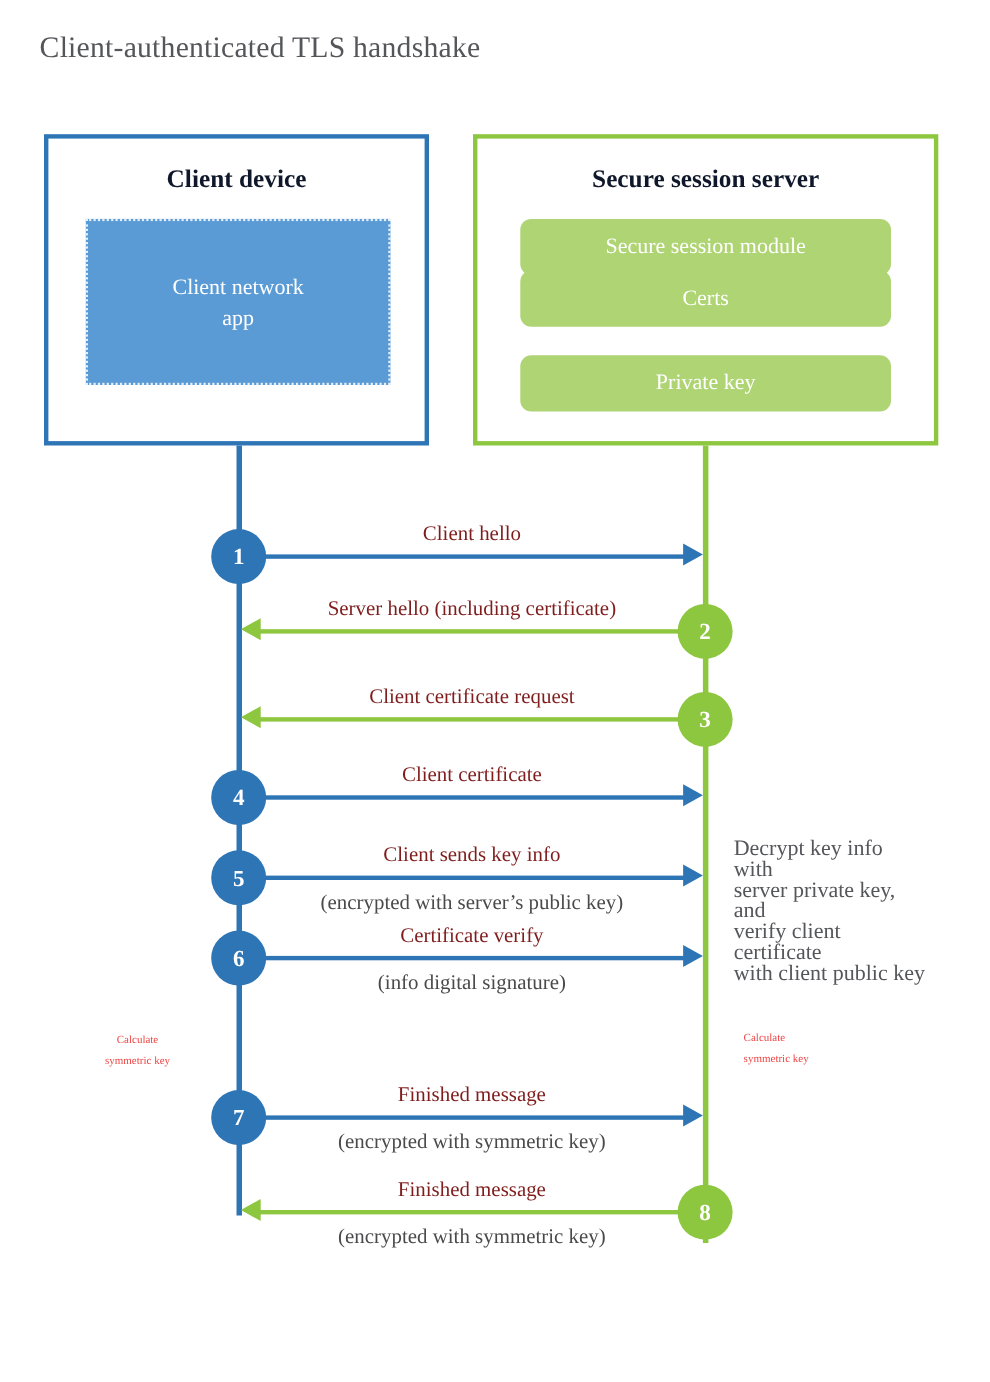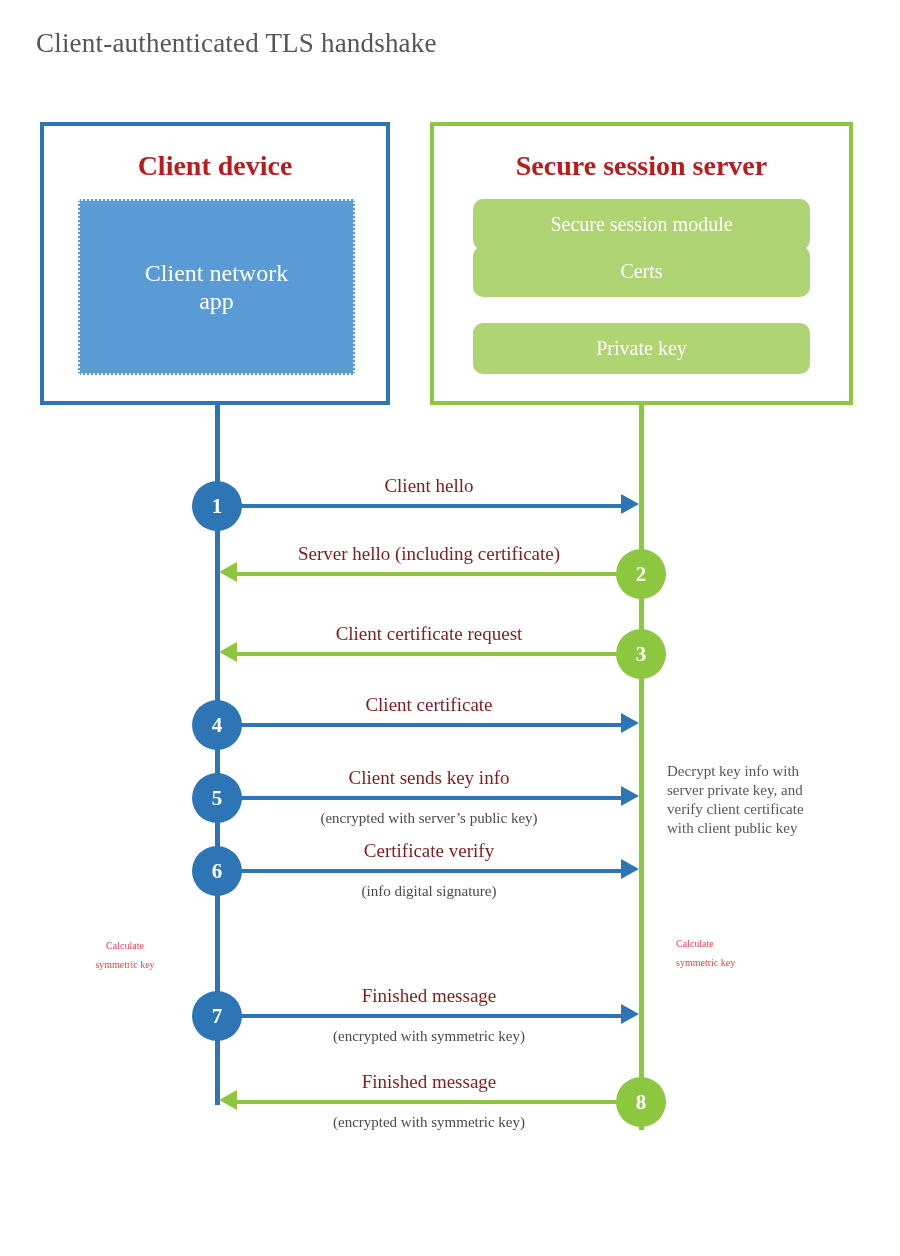--- a/index.html
+++ b/index.html
@@ -20,27 +20,27 @@
   }
 
   
   .actor-box{
     position:absolute;top:122px;height:283px;background:#ffffff;
   }
   .actor-box.client{left:40px;width:350px;border:4px solid #2e75b6;}
   .actor-box.server{left:430px;width:423px;border:4px solid #8dc63f;}
   .actor-title{
     margin-top:24px;text-align:center;
-    font-size:28px;font-weight:700;color:#b91c1c;
+    font-size:23px;font-weight:700;color:#0f172a;
   }
   .client-app{
-    position:absolute;left:34px;top:73px;width:277px;height:176px;
+    position:absolute;left:34px;top:73px;width:277px;height:151px;
     background:#5b9bd5;border:2px dotted rgba(255,255,255,.85);
     display:flex;align-items:center;justify-content:center;text-align:center;
-    color:#ffffff;font-size:24px;line-height:28px;
+    color:#ffffff;font-size:20px;line-height:28px;
   }
   .server-bar{
     position:absolute;left:39px;width:337px;height:51px;
     background:#afd473;
     display:flex;align-items:center;justify-content:center;
     color:#ffffff;font-size:20px;border-radius:10px;
   }
   .server-bar.b0{top:73px;}
   .server-bar.b1{top:120px;}
   .server-bar.b2{top:197px;}
@@ -65,34 +65,34 @@
     left:2px;
     border-right:18px solid #8dc63f;
     border-top:10px solid transparent;border-bottom:10px solid transparent;
   }
   .step-label{
     position:absolute;left:0;right:0;bottom:9px;text-align:center;
     font-size:19px;color:#7f1d1d;
   }
   .step-sub{
     position:absolute;left:0;right:0;top:12px;text-align:center;
-    font-size:15px;color:#4a4a4c;
+    font-size:19px;color:#4a4a4c;
   }
   .step-circle{
     position:absolute;top:-25px;width:50px;height:50px;border-radius:50%;
     color:#ffffff;font-size:21px;font-weight:700;
     display:flex;align-items:center;justify-content:center;
   }
   .step.right .step-circle{left:-25px;background:#2e75b6;}
   .step.left  .step-circle{right:-25px;background:#8dc63f;}
 
   
   .side-note{
     position:absolute;left:667px;top:762px;width:175px;
-    font-size:15px;line-height:19px;color:#55565a;text-align:left;
+    font-size:20px;line-height:19px;color:#55565a;text-align:left;
   }
   .calc-note{
     font-size:10px;line-height:19px;color:#ef4444;position:absolute;
   }
   .calc-note.left{left:55px;top:936px;width:140px;text-align:center;}
   .calc-note.right{left:676px;top:934px;width:140px;text-align:left;}
 </style>
 </head>
 <body>
 

